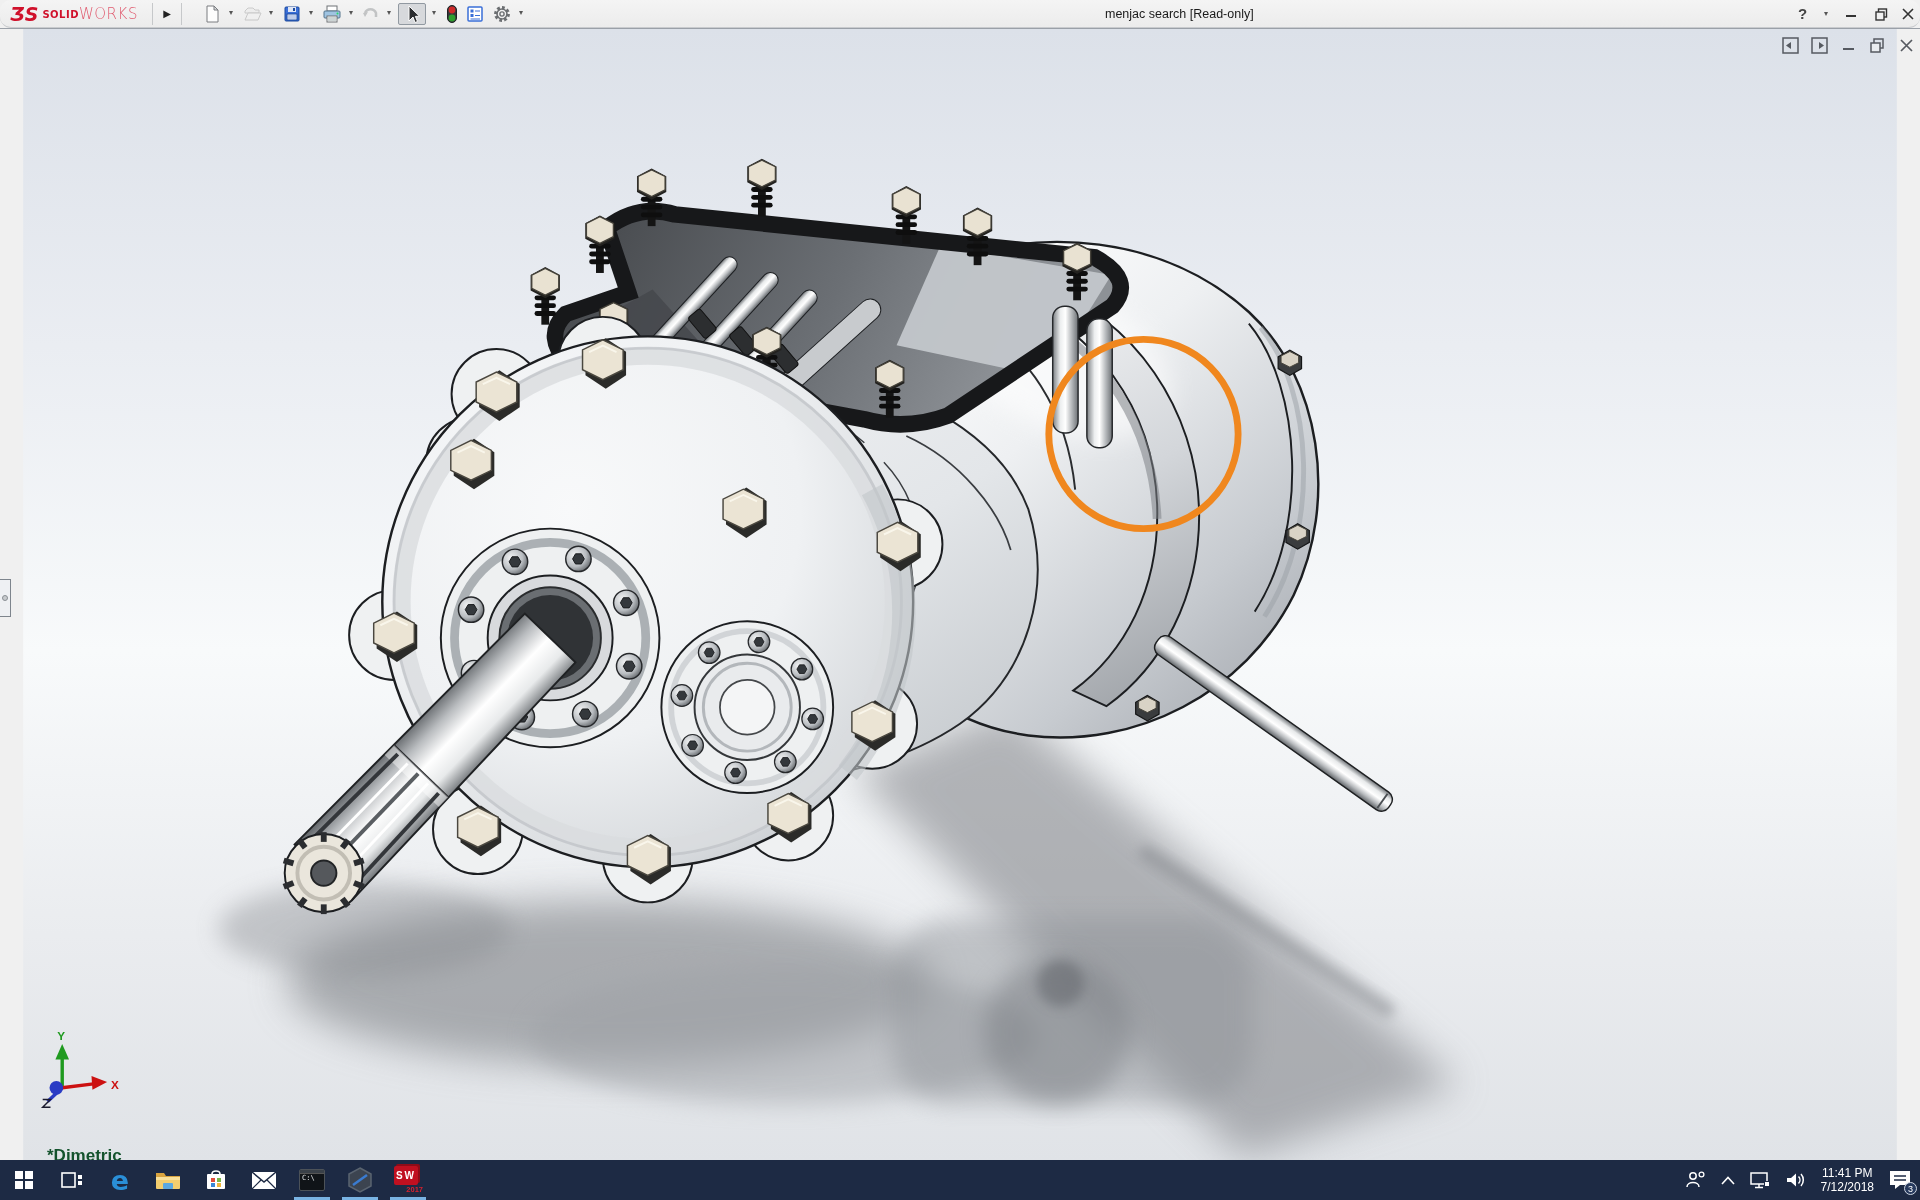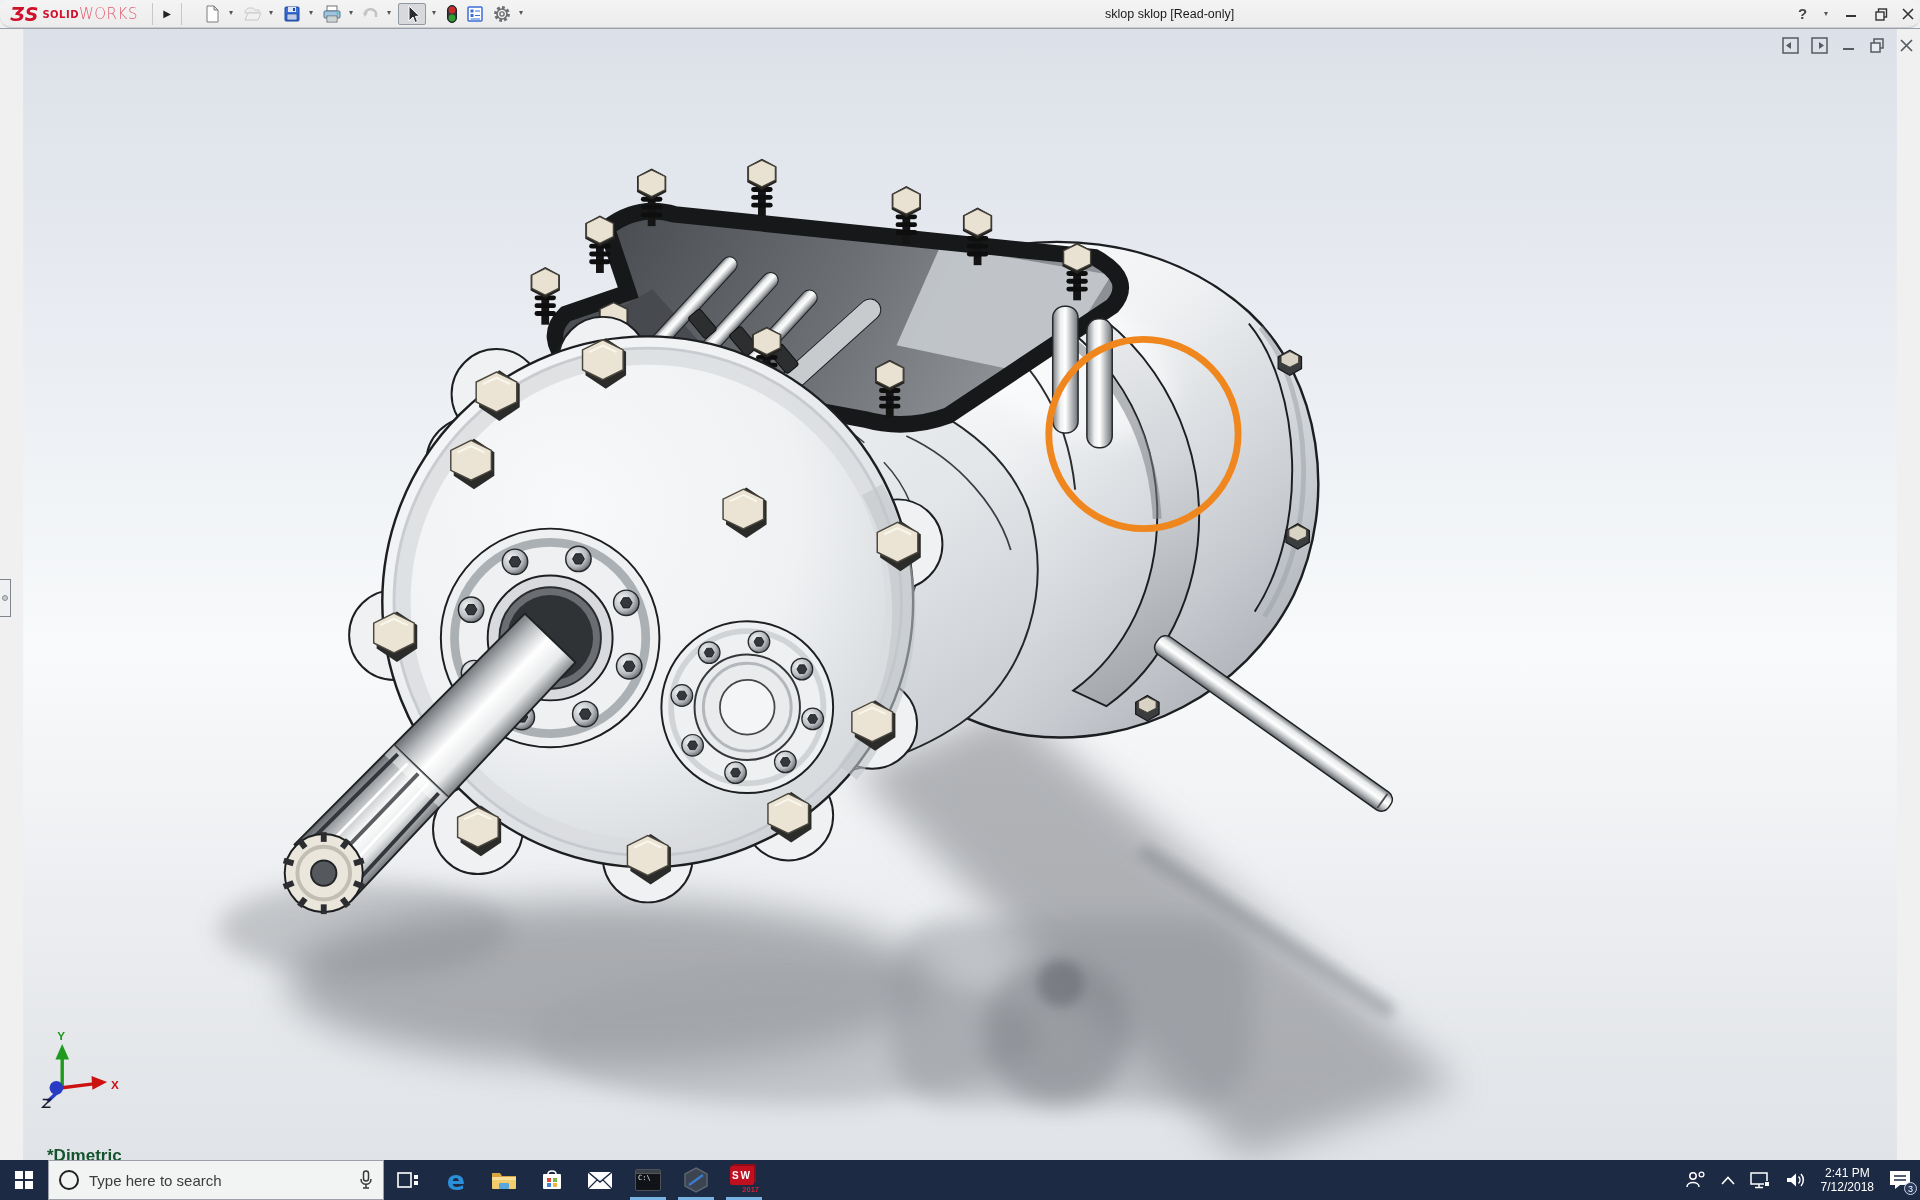--- a/index.html
+++ b/index.html
@@ -160,21 +160,21 @@
 
   <div class="tbtn" style="left:490px">
     <svg width="20" height="20">
         <circle cx="10" cy="10" r="6.2" fill="none" stroke="#6b6e71" stroke-width="3.4" stroke-dasharray="2.6 2.15"></circle>
         <circle cx="10" cy="10" r="5" fill="none" stroke="#6b6e71" stroke-width="1.6"></circle>
         <circle cx="10" cy="10" r="2.1" fill="#f0f0f0" stroke="#6b6e71" stroke-width="1.4"></circle>
       </svg>
   </div>
     <div class="caret" style="left:516px">▾</div>
 
-  <div class="doc-title">sklop sklop [Read-only]</div>
+  <div class="doc-title">menjac search [Read-only]</div>
 
   <div class="help">?</div>
   <div class="help-caret">▾</div>
   <div class="win-ctrl" style="left:1836px">
     <svg width="12" height="12">
         <line x1="1" y1="8" x2="11" y2="8" stroke="#333" stroke-width="2"></line>
       </svg>
     </div>
   <div class="win-ctrl" style="left:1866px">
     <svg width="13" height="13">
@@ -505,30 +505,20 @@
 
 <div class="taskbar">
   <div class="start">
     <svg width="18" height="18">
       <rect x="0" y="0" width="8" height="8" fill="#fff"></rect>
         <rect x="10" y="0" width="8" height="8" fill="#fff"></rect>
       <rect x="0" y="10" width="8" height="8" fill="#fff"></rect>
         <rect x="10" y="10" width="8" height="8" fill="#fff"></rect>
     </svg>
   </div>
-  <div class="searchbox">
-    <div class="cortana"></div>
-    <input type="text" value="" placeholder="Type here to search" style="">
-    <svg width="14" height="20" viewBox="0 0 14 20">
-      <rect x="4.5" y="1" width="5" height="10" rx="2.5" fill="none" stroke="#3a3a3a" stroke-width="1.5"></rect>
-      <path d="M2 9 c0 7 10 7 10 0" fill="none" stroke="#3a3a3a" stroke-width="1.5"></path>
-      <line x1="7" y1="15" x2="7" y2="18" stroke="#3a3a3a" stroke-width="1.5"></line>
-      <line x1="4" y1="18" x2="10" y2="18" stroke="#3a3a3a" stroke-width="1.5"></line>
-    </svg>
-  </div>
 
   <div class="tb-slot">
     <svg width="24" height="24">
       <rect x="2" y="5" width="13" height="14" fill="none" stroke="#fff" stroke-width="1.6"></rect>
       <rect x="18" y="7" width="4" height="4" fill="#fff"></rect>
         <rect x="18" y="13" width="4" height="4" fill="#fff"></rect>
     </svg>
   </div>
   <div class="tb-slot">
     <span class="edge-e">e</span>
@@ -594,21 +584,21 @@
       <line x1="6" y1="16.5" x2="14" y2="16.5" stroke="#fff" stroke-width="1.5"></line>
       <line x1="10" y1="13" x2="10" y2="16" stroke="#fff" stroke-width="1.5"></line>
       <rect x="15" y="10" width="6" height="5" fill="#1d2a44"></rect>
         <rect x="16" y="11" width="4" height="4" fill="#fff"></rect>
     </svg>
     <svg width="22" height="18">
       <polygon points="2,7 6,7 11,2.5 11,15.5 6,11 2,11" fill="#fff"></polygon>
       <path d="M13.5 5.5 a5 5 0 0 1 0 7 M16 3 a9 9 0 0 1 0 12" fill="none" stroke="#fff" stroke-width="1.5"></path>
     </svg>
     <div class="clock">
-      <div>2:41 PM</div>
+      <div>11:41 PM</div>
       <div>7/12/2018</div>
     </div>
     <div class="notif">
       <svg width="24" height="22">
         <path d="M2 2 h20 v14 h-10 l-5 4 v-4 h-5 z" fill="#fff"></path>
         <line x1="6" y1="7" x2="18" y2="7" stroke="#1d2a44" stroke-width="1.5"></line>
         <line x1="6" y1="11" x2="18" y2="11" stroke="#1d2a44" stroke-width="1.5"></line>
       </svg>
       <div class="badge">3</div>
     </div>

